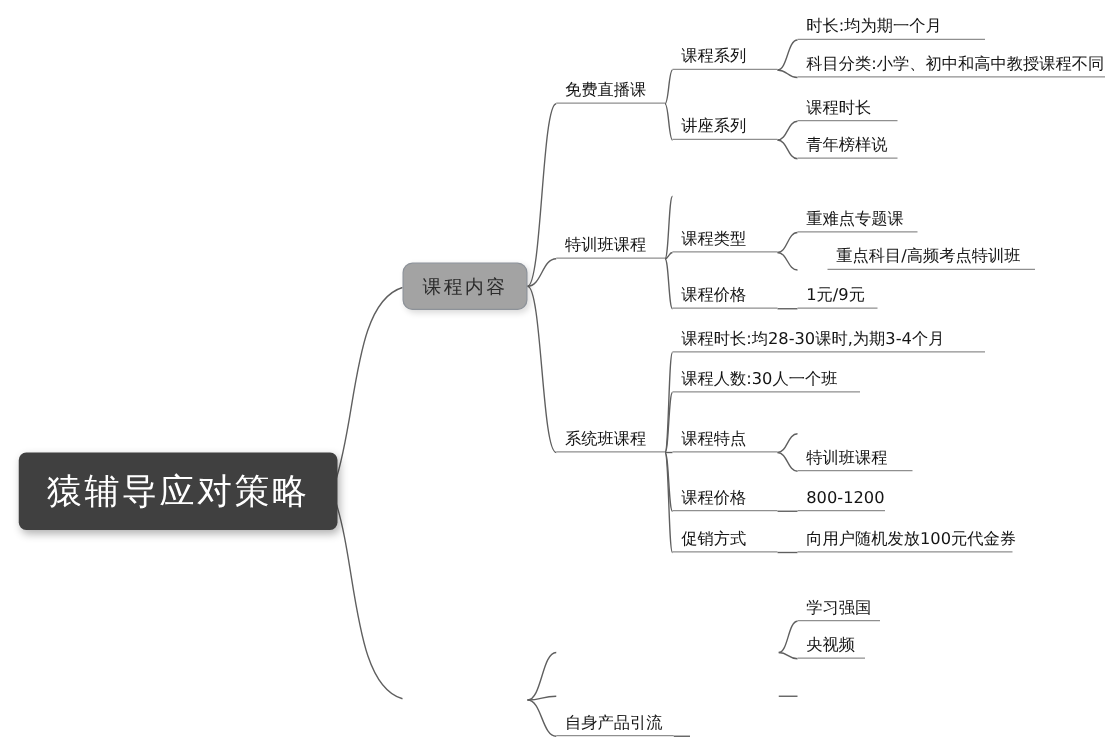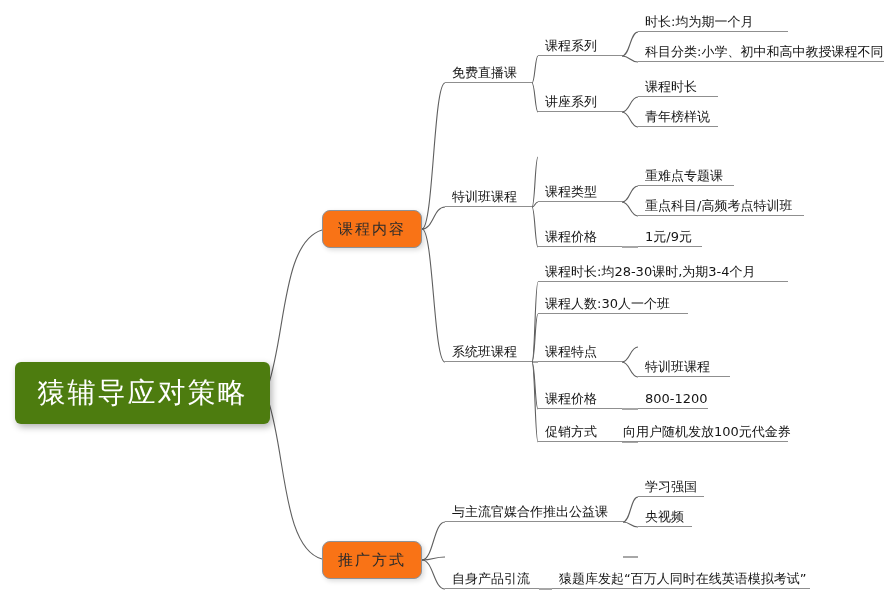--- a/index.html
+++ b/index.html
@@ -14,21 +14,21 @@
 
   .node {
     position:absolute; z-index:2; height:18px;
     border-bottom:1px solid #8f8f8f;
     font-size:13px; line-height:16px; color:#141414;
     white-space:nowrap; padding-left:7px; cursor:default;
   }
   .box {
     position:absolute; z-index:2;
     display:flex; align-items:center; justify-content:center;
-    border:1px solid #8d9299; background:#f97316; border-radius:8px;
+    border:1px solid #8d9299; background:#a3a3a3; border-radius:8px;
     font-size:15px; color:#2b2b2b; letter-spacing:2px;
     box-shadow:2px 2px 5px rgba(0,0,0,0.15);
     cursor:default;
   }
   .box.root {
     background:#3e86cf; color:#ffffff; border:none; border-radius:6px;
     font-size:28px; letter-spacing:2px;
     box-shadow:2px 3px 7px rgba(0,0,0,0.3);
   }
 </style>
@@ -66,53 +66,50 @@
       <path d="M 622 442 C 630 442, 630 442, 638 442" stroke="#5f5f5f"></path>
       <path d="M 422 560 C 433.5 560, 433.5 522, 445 522" stroke="#5f5f5f"></path>
       <path d="M 422 560 C 433.5 560, 433.5 557, 445 557" stroke="#5f5f5f"></path>
       <path d="M 422 560 C 433.5 560, 433.5 589, 445 589" stroke="#5f5f5f"></path>
       <path d="M 623 522 C 630.5 522, 630.5 497, 638 497" stroke="#5f5f5f"></path>
       <path d="M 623 522 C 630.5 522, 630.5 527, 638 527" stroke="#5f5f5f"></path>
       <path d="M 623 557 C 630.5 557, 630.5 557, 638 557" stroke="#5f5f5f"></path>
       <path d="M 539 589 C 545.5 589, 545.5 589, 552 589" stroke="#5f5f5f"></path>
     </svg>
 
-  <div class="box root" style="left: 15px; top: 362px; width: 255px; height: 62px; background: #4d7c0f;">猿辅导应对策略</div>
+  <div class="box root" style="left: 15px; top: 362px; width: 255px; height: 62px; background: #404040;">猿辅导应对策略</div>
 
   <div class="box" style="left:322px; top:210px; width:100px; height:38px">课程内容</div>
 
-  <div class="box" style="left:322px; top:541px; width:100px; height:38px">推广方式</div>
 
   <div class="node" style="left:445px; top:65px;  width:87px">免费直播课</div>
   <div class="node" style="left:445px; top:189px; width:87px">特训班课程</div>
   <div class="node" style="left:445px; top:344px; width:87px">系统班课程</div>
 
   <div class="node" style="left:538px; top:38px;  width:84px">课程系列</div>
   <div class="node" style="left:538px; top:94px;  width:84px">讲座系列</div>
 
   <div class="node" style="left:638px; top:14px;  width:150px">时长:均为期一个月</div>
   <div class="node" style="left:638px; top:44px;  width:246px">科目分类:小学、初中和高中教授课程不同</div>
 
   <div class="node" style="left:638px; top:79px;  width:80px">课程时长</div>
   <div class="node" style="left:638px; top:109px; width:80px">青年榜样说</div>
 
   <div class="node" style="left:538px; top:184px; width:84px">课程类型</div>
   <div class="node" style="left:638px; top:168px; width:96px">重难点专题课</div>
-  <div class="node" style="left:638px; top:198px; width:166px">重点科目/高频考点特训班</div>
+  <div class="node" style="left:662px; top:198px; width:166px">重点科目/高频考点特训班</div>
   <div class="node" style="left:538px; top:229px; width:84px">课程价格</div>
   <div class="node" style="left:638px; top:229px; width:64px">1元/9元</div>
 
   <div class="node" style="left:538px; top:264px; width:250px">课程时长:均28-30课时,为期3-4个月</div>
   <div class="node" style="left:538px; top:296px; width:150px">课程人数:30人一个班</div>
   <div class="node" style="left:538px; top:344px; width:84px">课程特点</div>
   <div class="node" style="left:638px; top:359px; width:92px">特训班课程</div>
   <div class="node" style="left:538px; top:391px; width:84px">课程价格</div>
   <div class="node" style="left:638px; top:391px; width:70px">800-1200</div>
   <div class="node" style="left:538px; top:424px; width:84px">促销方式</div>
-  <div class="node" style="left:616px; top:424px; width:172px">向用户随机发放100元代金券</div>
+  <div class="node" style="left:638px; top:424px; width:172px">向用户随机发放100元代金券</div>
 
-  <div class="node" style="left:445px; top:504px; width:178px">与主流官媒合作推出公益课</div>
   <div class="node" style="left:638px; top:479px; width:66px">学习强国</div>
   <div class="node" style="left:638px; top:509px; width:54px">央视频</div>
   <div class="node" style="left:445px; top:571px; width:94px">自身产品引流</div>
-  <div class="node" style="left:552px; top:571px; width:258px">猿题库发起“百万人同时在线英语模拟考试”</div>
 
 </div>
 
 </body></html>

